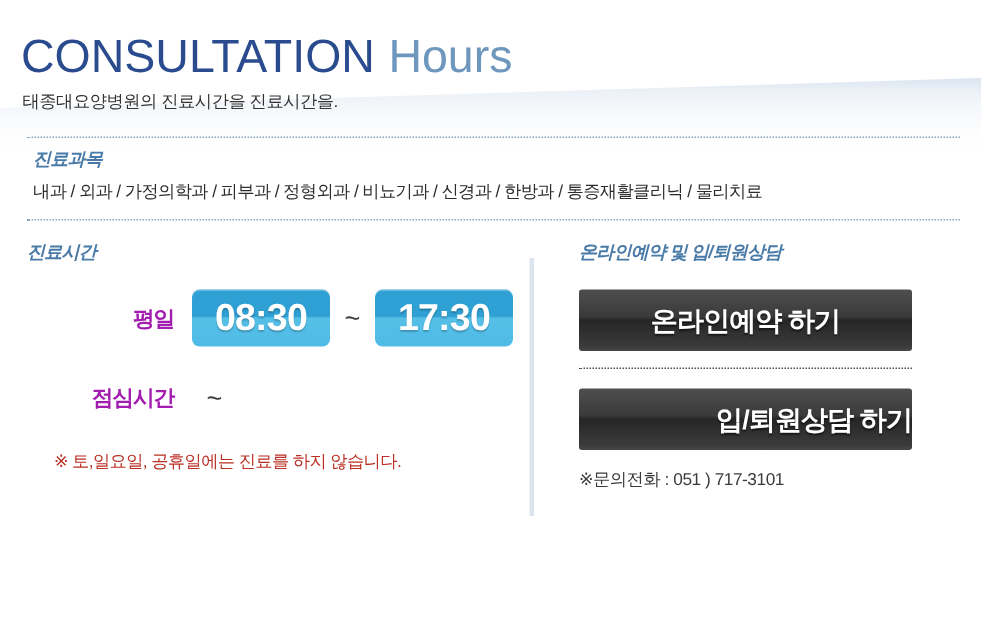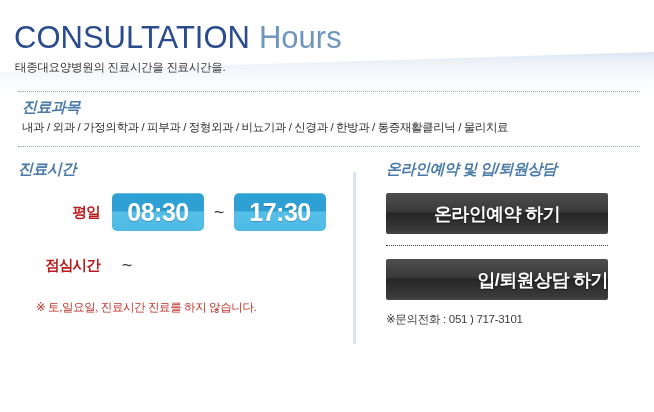--- a/index.html
+++ b/index.html
@@ -68,21 +68,21 @@
   #rule-top    { left: 18px; top: 91px;  width: 622px; }
   #rule-bottom { left: 18px; top: 146px; width: 622px; }
 
   
   #dept-section {
     position: absolute;
     left: 0; top: 98px;
     z-index: 2;
   }
   .sec-heading {
-    font-size: 15px;
+    font-size: 12px;
     font-weight: bold;
     font-style: italic;
     color: #4a7ba8;
     letter-spacing: -0.5px;
     white-space: nowrap;
   }
   #dept-heading {
     position: absolute;
     left: 22px; top: 0px;
   }
@@ -120,27 +120,27 @@
   .hours-row {
     position: absolute;
     display: flex;
     align-items: center;
     height: 40px;
   }
   #hours-row-0 { left: 0px; top: 32px; }
   #hours-row-1 { left: 0px; top: 85px; }
 
   .row-label {
-    width: 112px;
+    width: 128px;
     text-align: right;
     padding-right: 12px;
     box-sizing: border-box;
     font-size: 14.5px;
     font-weight: bold;
-    color: #b91c1c;
+    color: #a21caf;
     letter-spacing: -0.8px;
     white-space: nowrap;
   }
   .time-box {
     width: 92px;
     height: 38px;
     border-radius: 5px;
     background: linear-gradient(to bottom,
                 #2fa0d3 0%,
                 #2fa0d3 47%,
@@ -266,21 +266,21 @@
     <div class="time-box">08:30</div>
     <div class="time-tilde">~</div>
     <div class="time-box">17:30</div>
   </div>
 
   <div class="hours-row" id="hours-row-1">
     <div class="row-label">점심시간</div>
     <div class="time-tilde">~</div>
   </div>
 
-  <div id="hours-note">※ 토,일요일, 진료시간 진료를 하지 않습니다.</div>
+  <div id="hours-note">※ 토,일요일, 공휴일에는 진료를 하지 않습니다.</div>
 </div>
 
 <div id="reserve-panel">
   <div class="sec-heading" id="reserve-heading">온라인예약 및 입/퇴원상담</div>
 
   <button class="action-button" id="btn-online-reserve">온라인예약 하기</button>
 
   <div id="rule-buttons"></div>
 
   <button class="action-button" id="btn-admission">입/퇴원상담 하기</button>

